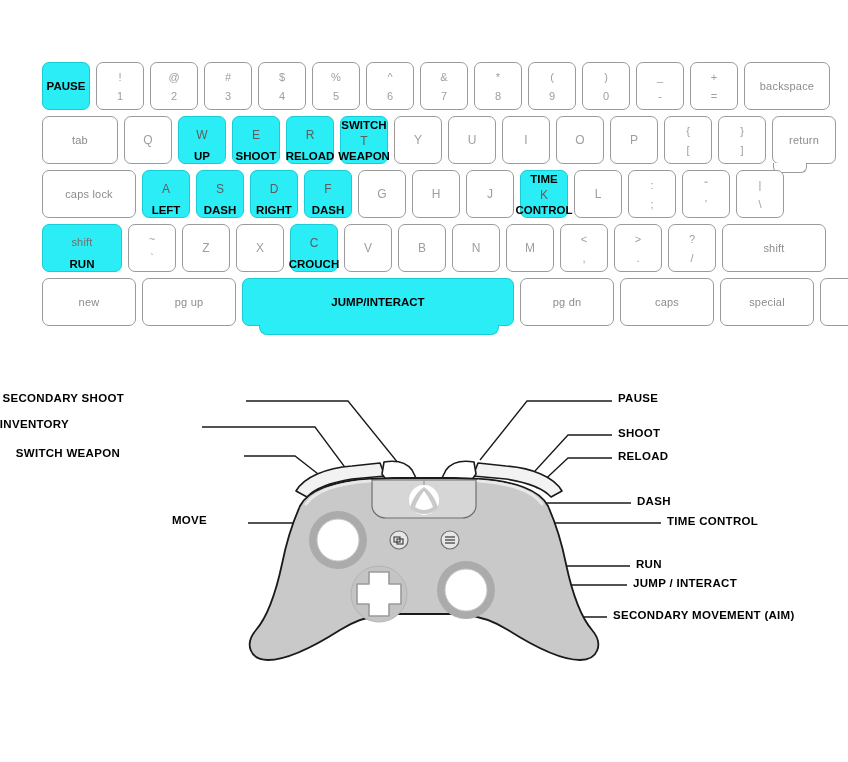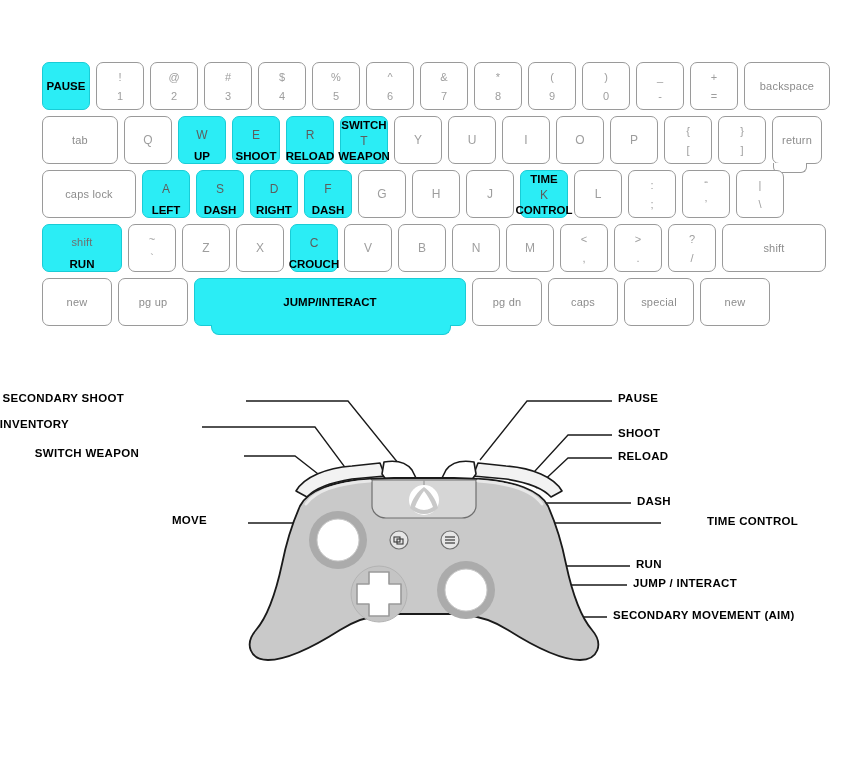--- a/index.html
+++ b/index.html
@@ -111,23 +111,23 @@
   .key.has-action-top .letter { top: 52%; }
   .key.mapped .letter { color: #5d5d5d; }
   .key.mapped .word { color: #6f6f6f; }
 
   
   .w-backspace { width: 86px; }
   .w-tab       { width: 76px; }
   .w-caps      { width: 94px; }
   .w-lshift    { width: 80px; }
   .w-rshift    { width: 104px; }
-  .w-bottom    { width: 70px; }
+  .w-bottom    { width: 94px; }
   .w-space     { width: 272px; }
-  .w-return    { width: 50px; }
+  .w-return    { width: 64px; }
 
   
   .key.return-key::after {
     content: "";
     position: absolute;
     left: 0; top: 100%;
     width: 34px; height: 10px;
     border-left: 1.5px solid #9a9a9a;
     border-right: 1.5px solid #9a9a9a;
     border-bottom: 1.5px solid #9a9a9a;
@@ -535,26 +535,26 @@
           </g>
         </g>
 
     </g>
   </svg>
 
   
   <div id="labels-left">
       <div class="cb-label left" style="right: 724px; top: 14px;">SECONDARY SHOOT</div>
       <div class="cb-label left" style="right: 779px; top: 40px;">INVENTORY</div>
-      <div class="cb-label left" style="right: 709px; top: 69px;">SWITCH WEAPON</div>
+      <div class="cb-label left" style="right: 728px; top: 69px;">SWITCH WEAPON</div>
       <div class="cb-label left" style="right: 641px; top: 136px;">MOVE</div>
     </div>
   <div id="labels-right">
       <div class="cb-label right" style="left: 618px; top: 14px;">PAUSE</div>
       <div class="cb-label right" style="left: 618px; top: 49px;">SHOOT</div>
       <div class="cb-label right" style="left: 618px; top: 72px;">RELOAD</div>
       <div class="cb-label right" style="left: 637px; top: 117px;">DASH</div>
-      <div class="cb-label right" style="left: 667px; top: 137px; margin-left: 40px;">TIME CONTROL</div>
+      <div class="cb-label right" style="left: 667px; top: 137px;">TIME CONTROL</div>
       <div class="cb-label right" style="left: 636px; top: 180px;">RUN</div>
       <div class="cb-label right" style="left: 633px; top: 199px;">JUMP / INTERACT</div>
       <div class="cb-label right" style="left: 613px; top: 231px;">SECONDARY MOVEMENT (AIM)</div>
     </div>
 </div>
 
 </body></html>

